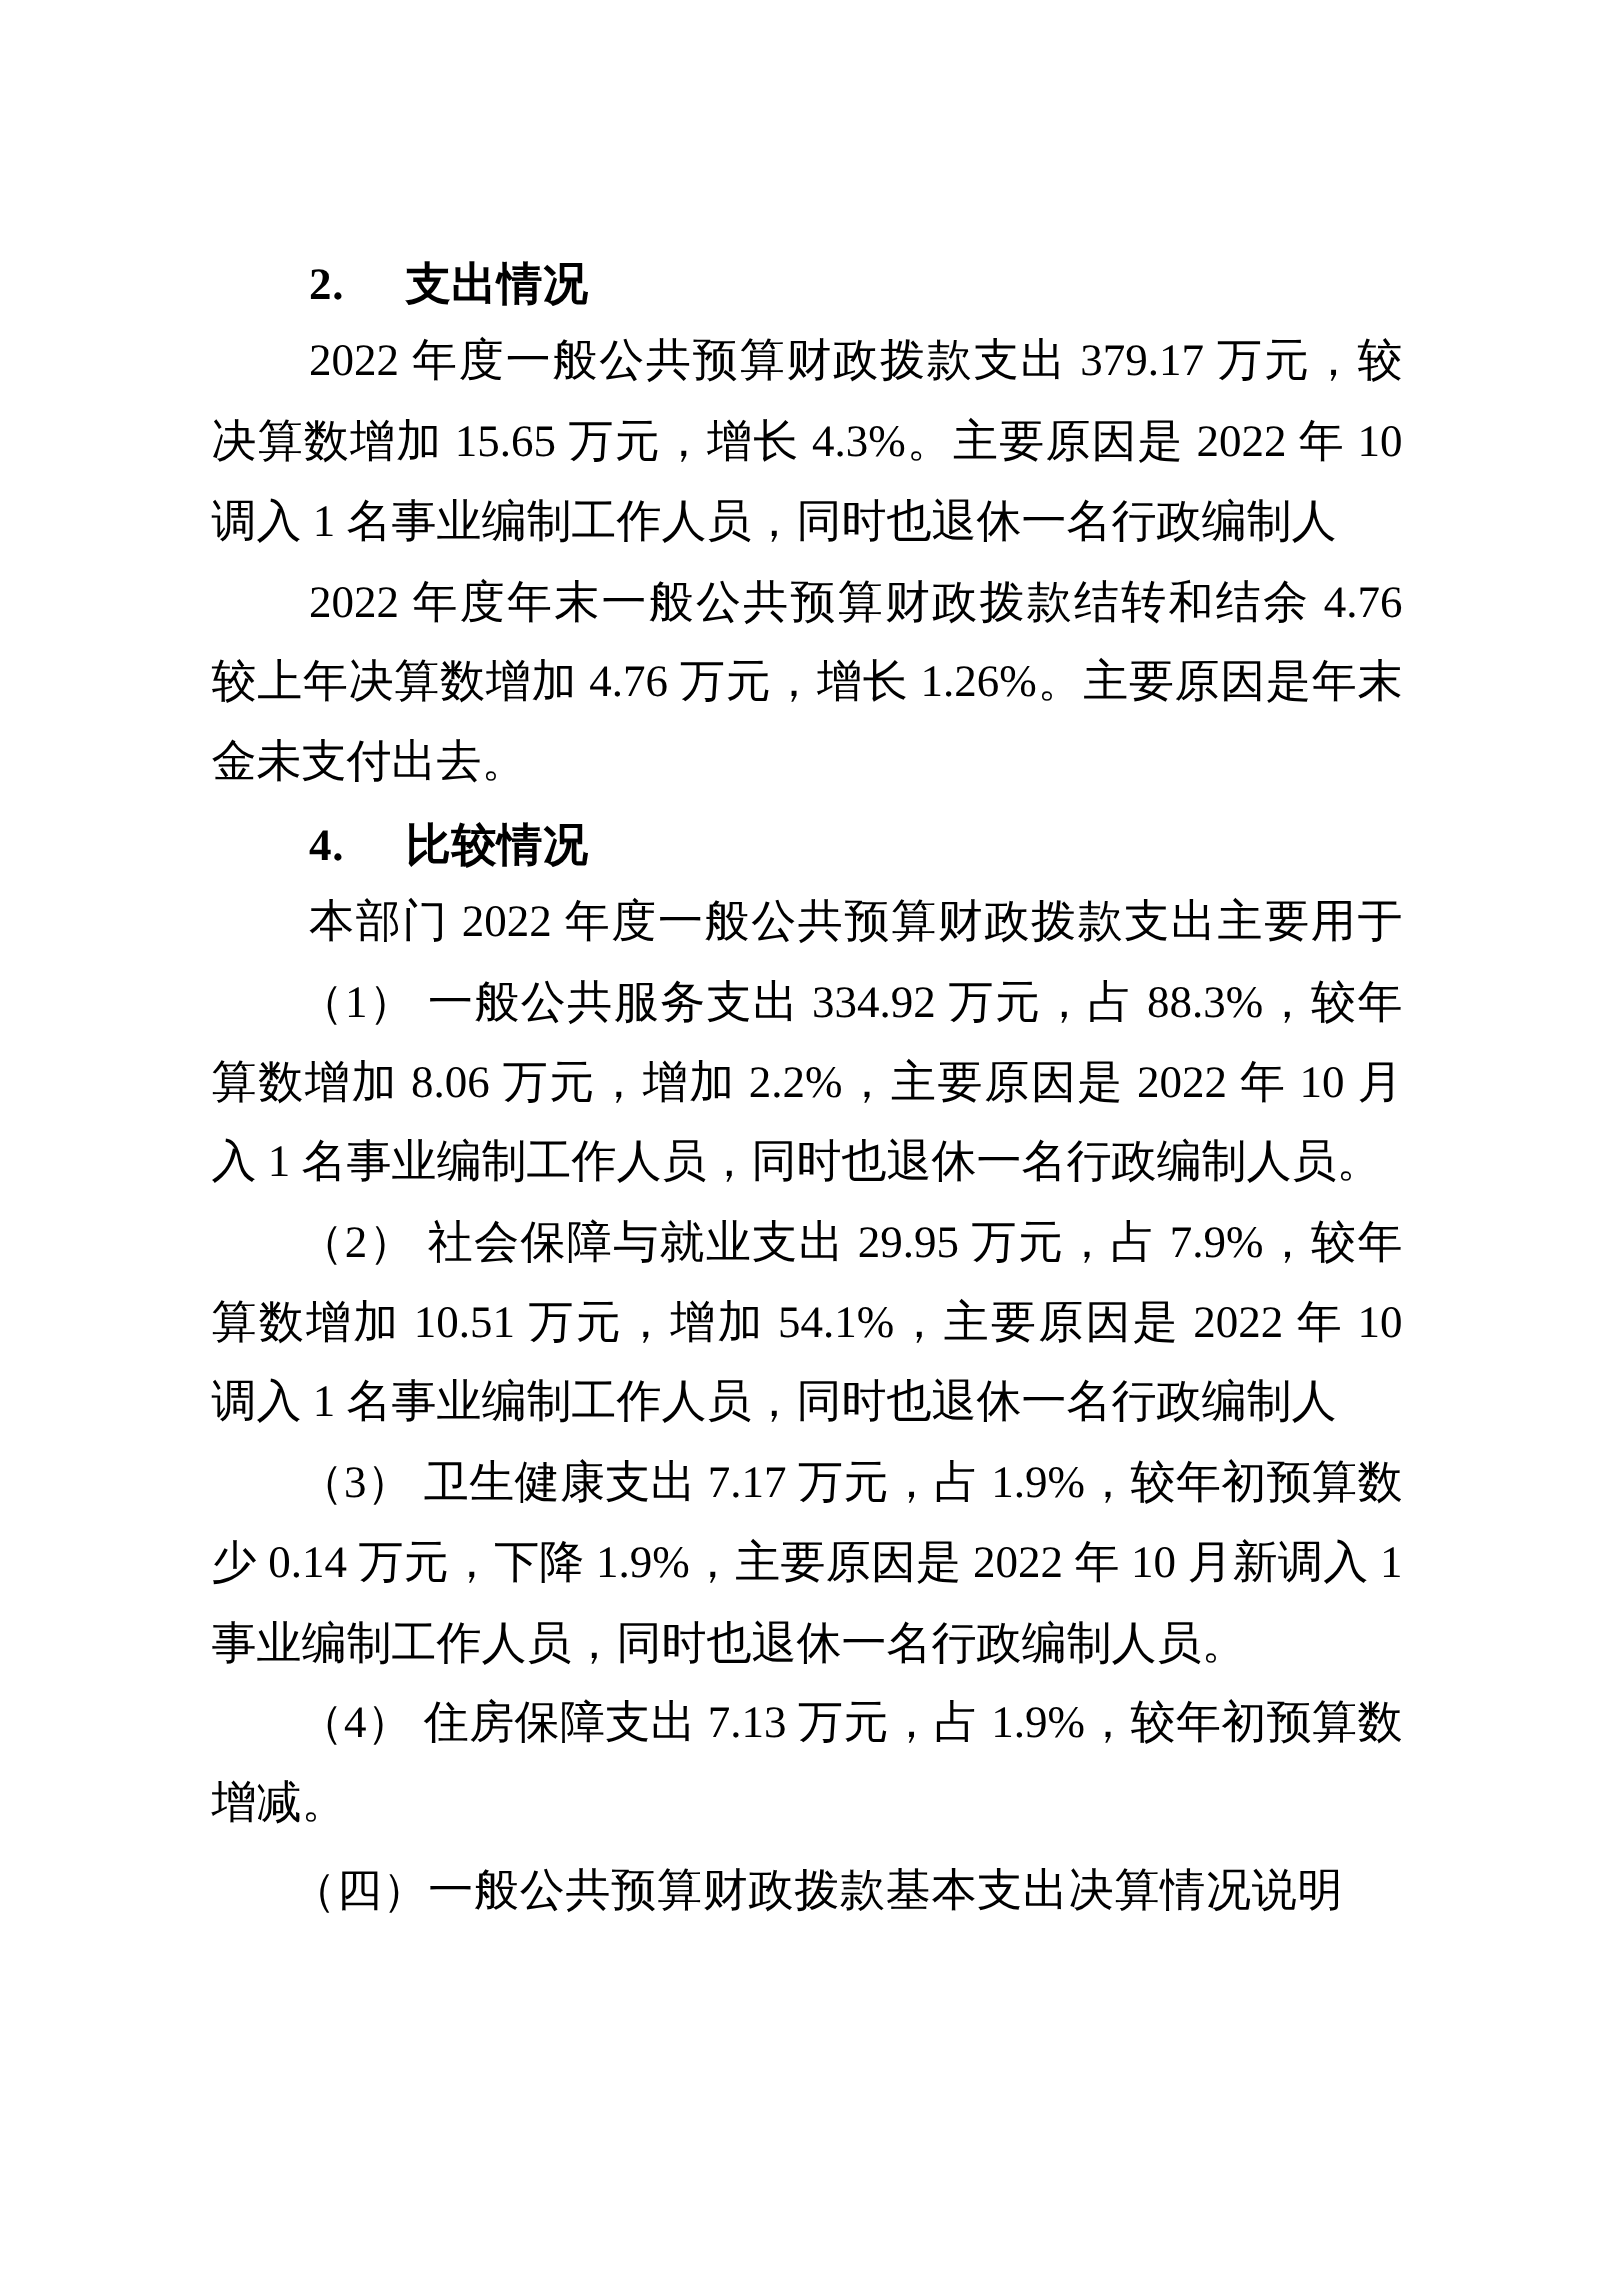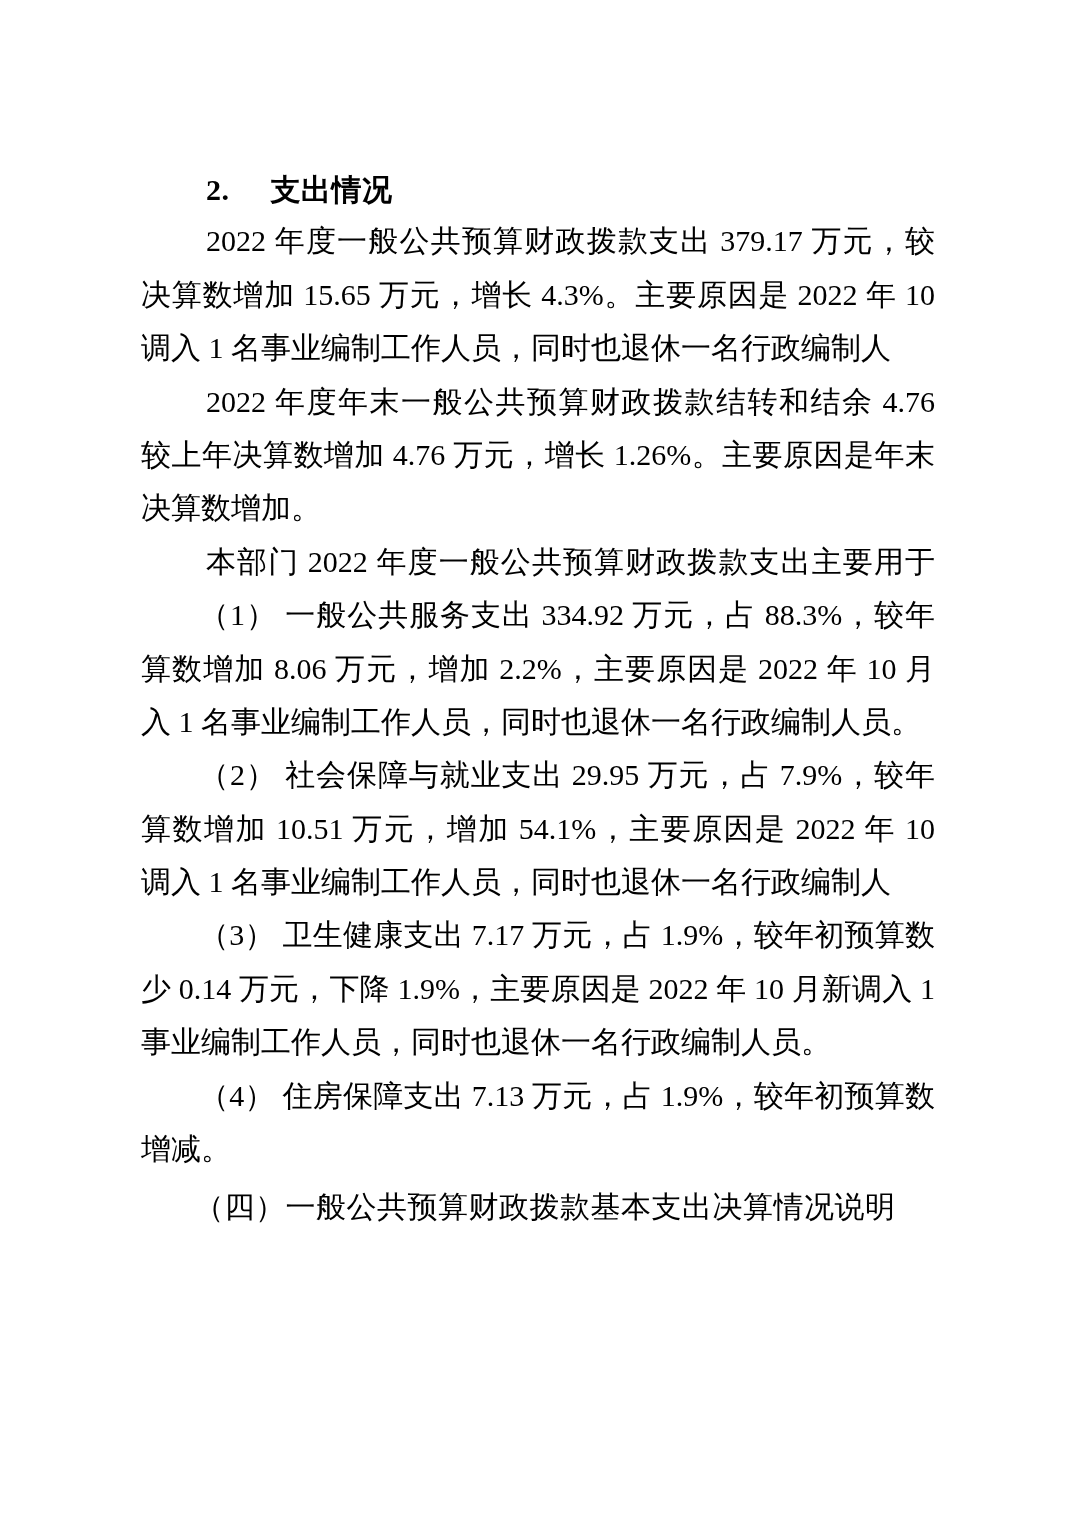--- a/index.html
+++ b/index.html
@@ -60,22 +60,25 @@
 
     <div class="line heading-line">
       <span class="num">2.</span><span class="title">支出情况</span>
     </div>
     <div class="line just ind">2022 年度一般公共预算财政拨款支出 379.17 万元，较上年</div>
     <div class="line just">决算数增加 15.65 万元，增长 4.3%。主要原因是 2022 年 10 月新</div>
     <div class="line">调入 1 名事业编制工作人员，同时也退休一名行政编制人员。</div>
 
     <div class="line just ind">2022 年度年末一般公共预算财政拨款结转和结余 4.76 万元，</div>
     <div class="line just">较上年决算数增加 4.76 万元，增长 1.26%。主要原因是年末有资</div>
-    <div class="line">决算数增加。</div>
+    <div class="line">金未支付出去。</div>
 
+    <div class="line heading-line">
+      <span class="num">4.</span><span class="title">比较情况</span>
+    </div>
     <div class="line just ind">本部门 2022 年度一般公共预算财政拨款支出主要用于以下</div>
 
     <div class="line just ind-item">（1） 一般公共服务支出 334.92 万元，占 88.3%，较年初预</div>
     <div class="line just">算数增加 8.06 万元，增加 2.2%，主要原因是 2022 年 10 月新调</div>
     <div class="line">入 1 名事业编制工作人员，同时也退休一名行政编制人员。</div>
 
     <div class="line just ind-item">（2） 社会保障与就业支出 29.95 万元，占 7.9%，较年初预</div>
     <div class="line just">算数增加 10.51 万元，增加 54.1%，主要原因是 2022 年 10 月新</div>
     <div class="line">调入 1 名事业编制工作人员，同时也退休一名行政编制人员。</div>
 

